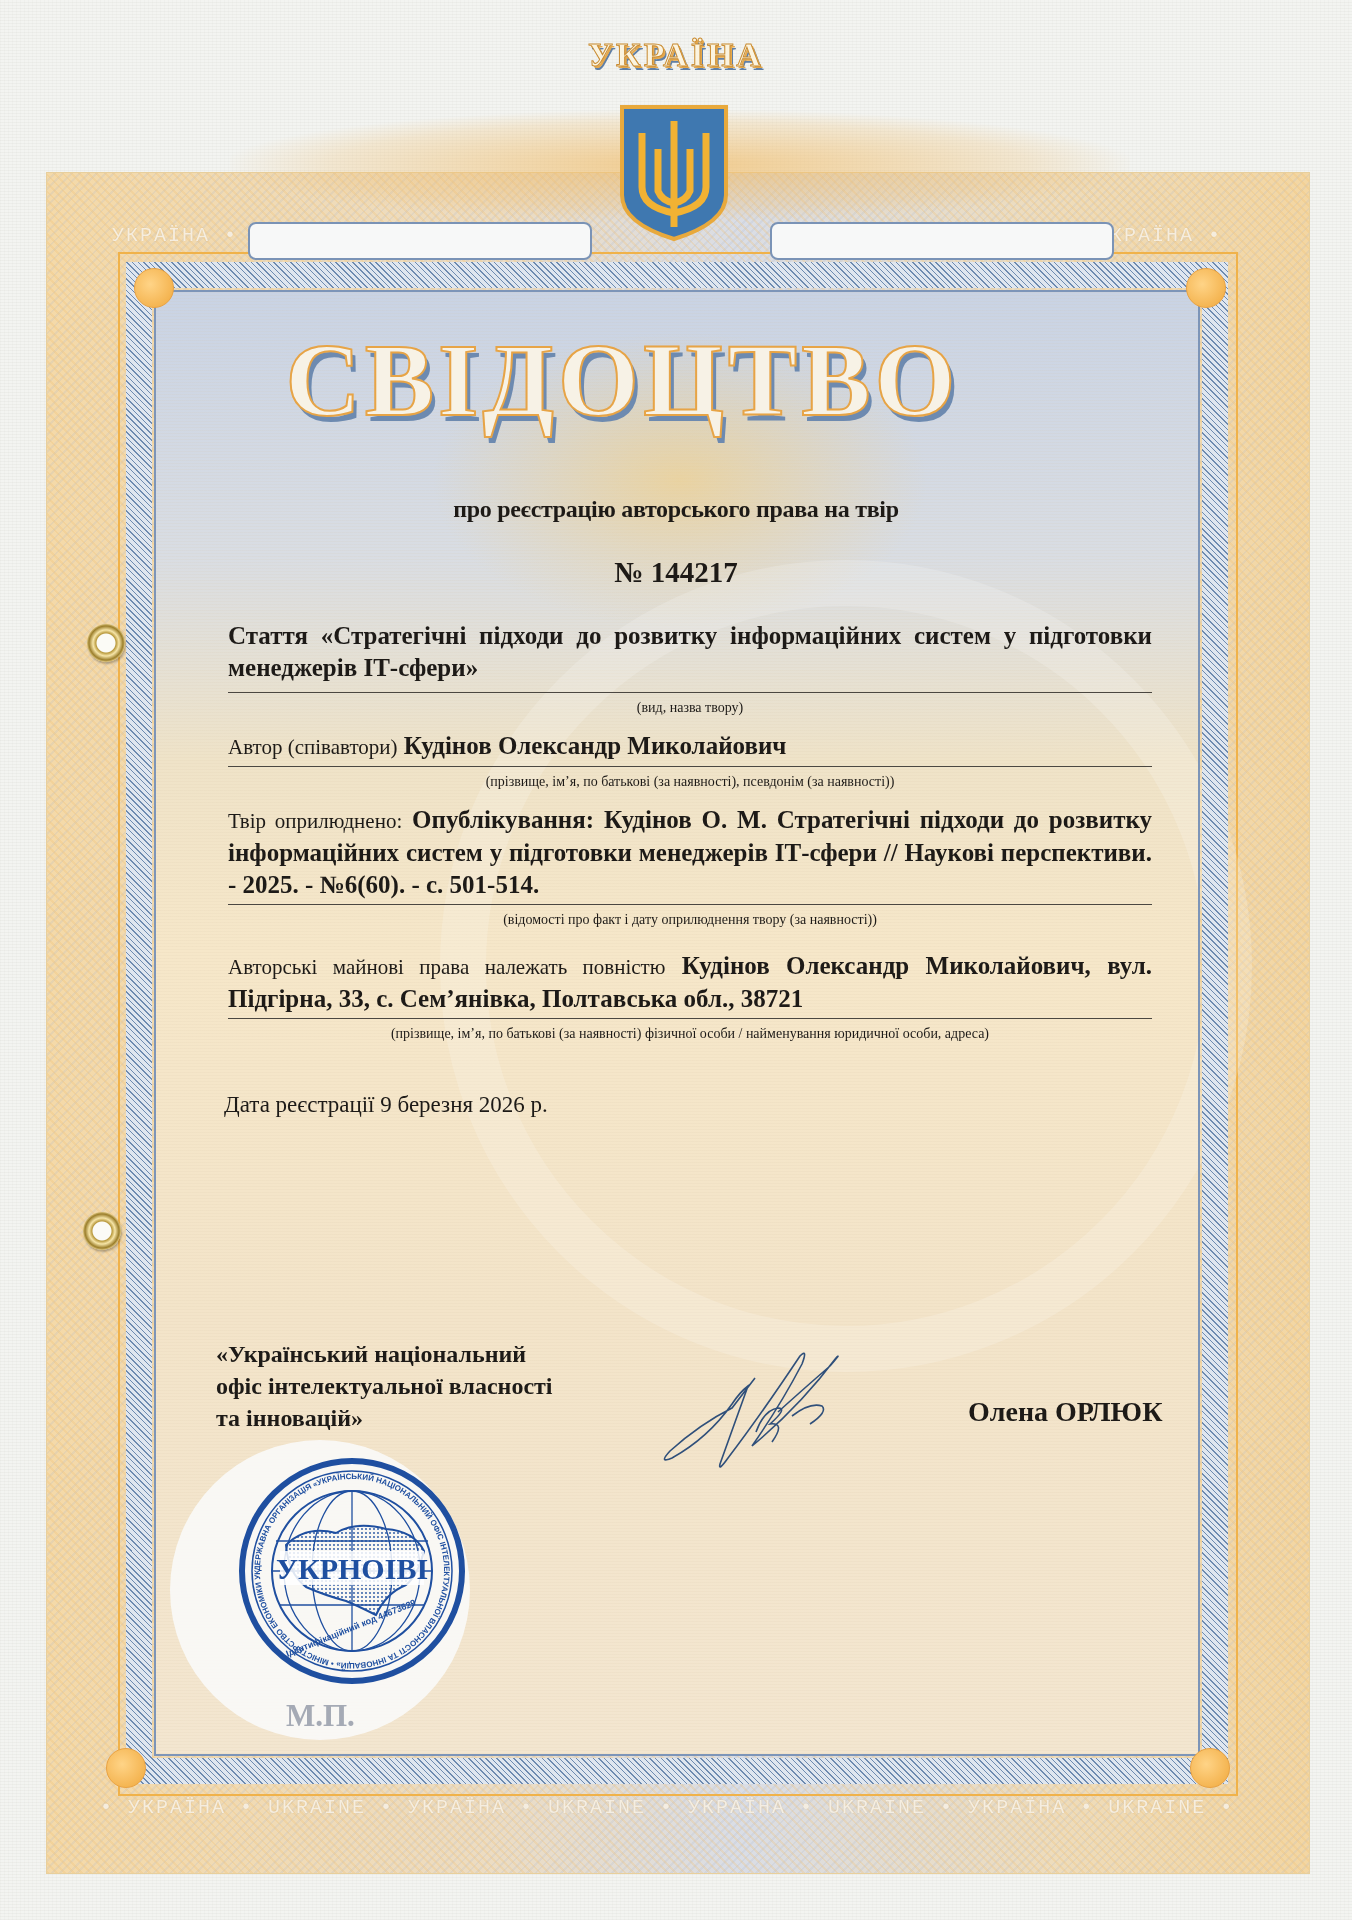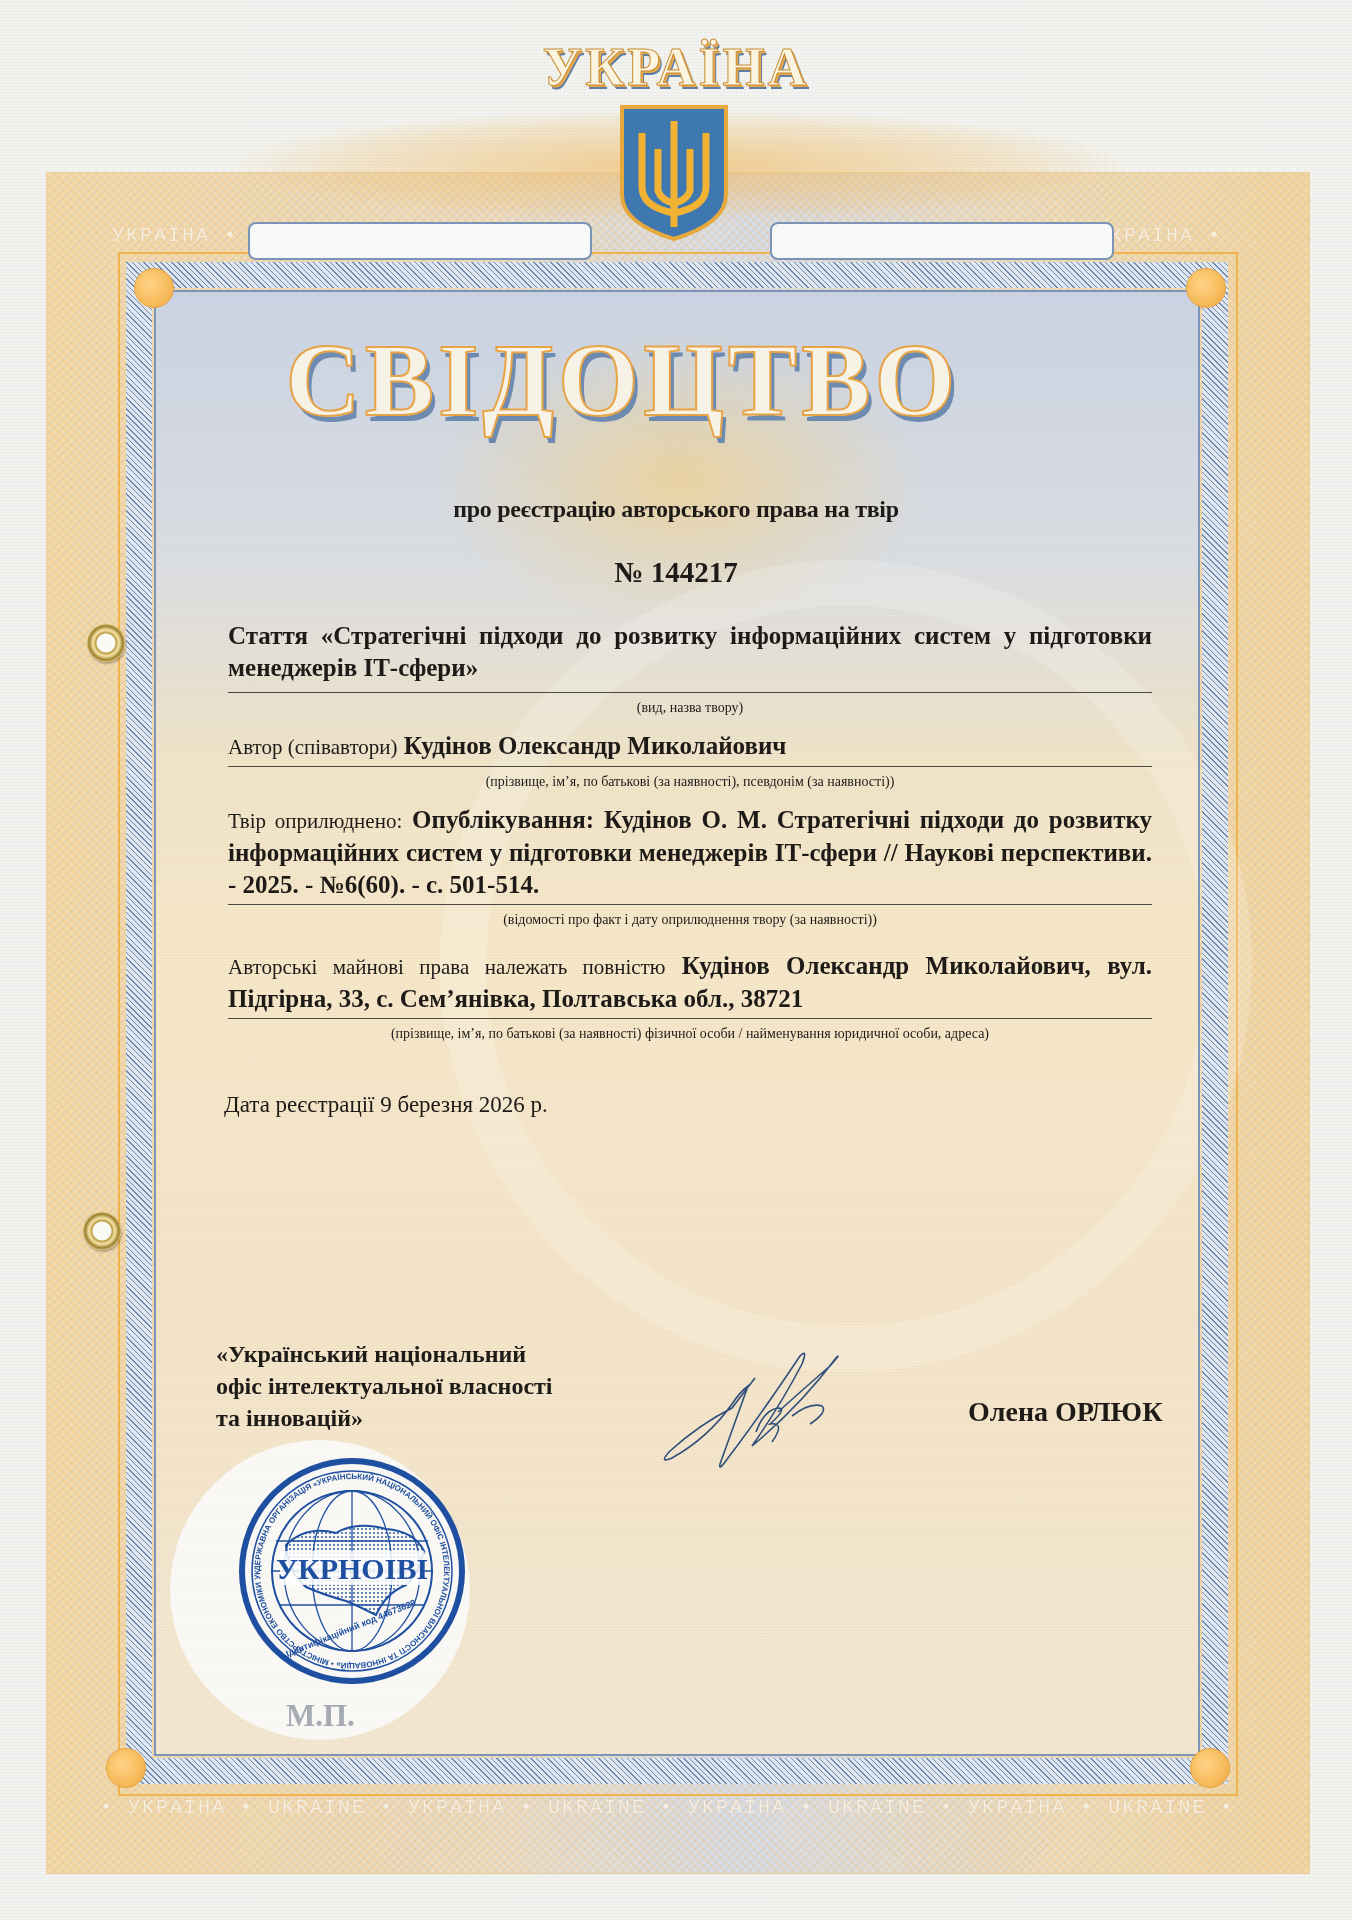--- a/index.html
+++ b/index.html
@@ -78,21 +78,21 @@
     background: radial-gradient(ellipse at center, rgba(240,190,110,0.75), rgba(240,190,110,0.25) 55%, rgba(240,190,110,0) 72%);
   }
   .top-plate {
     position: absolute; top: 222px; height: 34px; background: #f7f8f8;
     border: 2px solid #7a93b6; border-radius: 8px;
   }
   .plate-left { left: 248px; width: 340px; }
   .plate-right { left: 770px; width: 340px; }
   .country-title {
     position: absolute; left: 0; width: 1352px; top: 36px; text-align: center;
-    font-family: "Liberation Serif", serif; font-weight: bold; font-size: 54px;
+    font-family: "Liberation Serif", serif; font-weight: bold; font-size: 34px;
     letter-spacing: 3px; color: #fbf4e0;
     text-shadow: 2px 2px 0 #e5a84c, 3px 4px 0 #5f7fa6;
     -webkit-text-stroke: 1px #c98c33;
   }
   .coat-of-arms {
     position: absolute; left: 618px; top: 103px; width: 112px; height: 140px;
   }
   .main-title {
     position: absolute; left: 0; width: 1245px; top: 320px; text-align: center;
     font-family: "Liberation Serif", serif; font-weight: bold; font-size: 104px;

